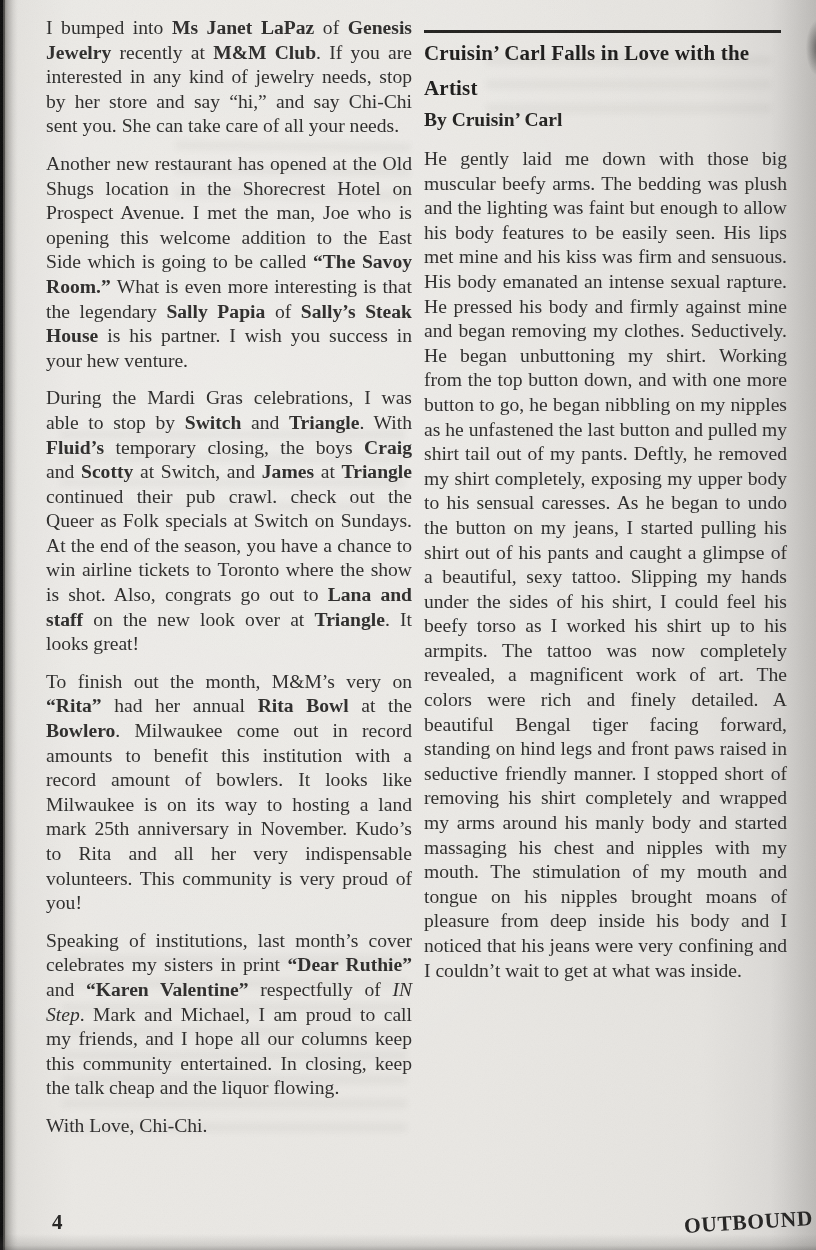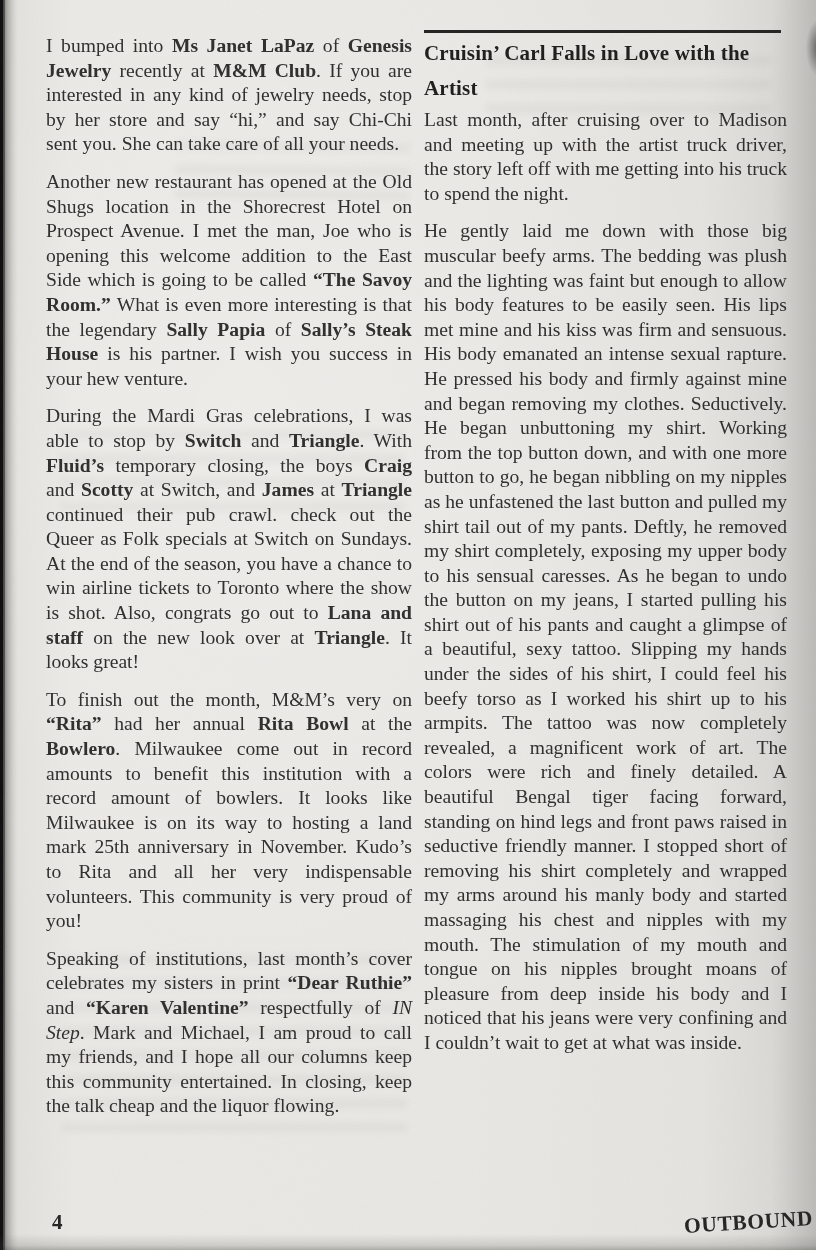--- a/index.html
+++ b/index.html
@@ -40,21 +40,21 @@
   .ghost {
     position:absolute; z-index:0; opacity:0.05; filter:blur(3px);
     background:repeating-linear-gradient(180deg,#57554f 0 9px, rgba(0,0,0,0) 9px 24px);
   }
   .g1 { left:175px; top:142px; width:235px; height:72px; transform:rotate(0.6deg); }
   .g2 { left:60px;  top:430px; width:345px; height:96px; }
   .g3 { left:486px; top:56px;  width:285px; height:64px; }
   .g4 { left:62px;  top:955px; width:345px; height:190px; }
 
   .col { position:absolute; z-index:2; }
-  .col-left  { left:46px;  top:34px; width:366px; }
+  .col-left  { left:46px;  top:16px; width:366px; }
   .col-right { left:424px; top:22px; width:363px; }
 
   p.para {
     margin:0 0 13px 0;
     font-size:19.6px; line-height:24.6px;
     text-align:justify;
     color:#2e2d2c;
   }
 
   .rule { border-top:3px solid #232220; width:357px; margin:8px 0 2px 0; }
@@ -88,27 +88,28 @@
   <div class="ghost g3"></div>
   <div class="ghost g4"></div>
   <div class="right-shade"></div>
 
   <div class="col col-left">
       <p class="para"><span>I bumped into </span><span style="font-weight: bold;">Ms Janet LaPaz</span><span> of </span><span style="font-weight: bold;">Genesis Jewelry</span><span> recently at </span><span style="font-weight: bold;">M&amp;M Club</span><span>. If you are interested in any kind of jewelry needs, stop by her store and say “hi,” and say Chi-Chi sent you. She can take care of all your needs.</span></p>
       <p class="para"><span>Another new restaurant has opened at the Old Shugs location in the Shorecrest Hotel on Prospect Avenue. I met the man, Joe who is opening this welcome addition to the East Side which is going to be called </span><span style="font-weight: bold;">“The Savoy Room.”</span><span> What is even more interesting is that the legendary </span><span style="font-weight: bold;">Sally Papia</span><span> of </span><span style="font-weight: bold;">Sally’s Steak House</span><span> is his partner. I wish you success in your hew venture.</span></p>
       <p class="para"><span>During the Mardi Gras celebrations, I was able to stop by </span><span style="font-weight: bold;">Switch</span><span> and </span><span style="font-weight: bold;">Triangle</span><span>. With </span><span style="font-weight: bold;">Fluid’s</span><span> temporary closing, the boys </span><span style="font-weight: bold;">Craig</span><span> and </span><span style="font-weight: bold;">Scotty</span><span> at Switch, and </span><span style="font-weight: bold;">James</span><span> at </span><span style="font-weight: bold;">Triangle</span><span> continued their pub crawl. check out the Queer as Folk specials at Switch on Sundays. At the end of the season, you have a chance to win airline tickets to Toronto where the show is shot. Also, congrats go out to </span><span style="font-weight: bold;">Lana and staff</span><span> on the new look over at </span><span style="font-weight: bold;">Triangle</span><span>. It looks great!</span></p>
       <p class="para"><span>To finish out the month, M&amp;M’s very on </span><span style="font-weight: bold;">“Rita”</span><span> had her annual </span><span style="font-weight: bold;">Rita Bowl</span><span> at the </span><span style="font-weight: bold;">Bowlero</span><span>. Milwaukee come out in record amounts to benefit this institution with a record amount of bowlers. It looks like Milwaukee is on its way to hosting a land mark 25th anniversary in November. Kudo’s to Rita and all her very indispensable volunteers. This community is very proud of you!</span></p>
       <p class="para"><span>Speaking of institutions, last month’s cover celebrates my sisters in print </span><span style="font-weight: bold;">“Dear Ruthie”</span><span> and </span><span style="font-weight: bold;">“Karen Valentine”</span><span> respectfully of </span><span style="font-style: italic;">IN Step</span><span>. Mark and Michael, I am proud to call my friends, and I hope all our columns keep this community entertained. In closing, keep the talk cheap and the liquor flowing.</span></p>
+      <p class="para"><span>With Love, Chi-Chi.</span></p>
     </div>
 
   <div class="col col-right">
     <div class="rule"></div>
     <h1 class="title">Cruisin’ Carl Falls in Love with the Artist</h1>
+    <div class="byline">By Cruisin’ Carl</div>
     <div class="article-body">
-        <p class="para"><span>Last month, after cruising over to Madison and meeting up with the artist truck driver, the story left off with me getting into his truck to spend the night.</span></p>
         <p class="para"><span>He gently laid me down with those big muscular beefy arms. The bedding was plush and the lighting was faint but enough to allow his body features to be easily seen. His lips met mine and his kiss was firm and sensuous. His body emanated an intense sexual rapture. He pressed his body and firmly against mine and began removing my clothes. Seductively. He began unbuttoning my shirt. Working from the top button down, and with one more button to go, he began nibbling on my nipples as he unfastened the last button and pulled my shirt tail out of my pants. Deftly, he removed my shirt completely, exposing my upper body to his sensual caresses. As he began to undo the button on my jeans, I started pulling his shirt out of his pants and caught a glimpse of a beautiful, sexy tattoo. Slipping my hands under the sides of his shirt, I could feel his beefy torso as I worked his shirt up to his armpits. The tattoo was now completely revealed, a magnificent work of art. The colors were rich and finely detailed. A beautiful Bengal tiger facing forward, standing on hind legs and front paws raised in seductive friendly manner. I stopped short of removing his shirt completely and wrapped my arms around his manly body and started massaging his chest and nipples with my mouth. The stimulation of my mouth and tongue on his nipples brought moans of pleasure from deep inside his body and I noticed that his jeans were very confining and I couldn’t wait to get at what was inside.</span></p>
       </div>
   </div>
 
   <div class="page-number">4</div>
   <div class="publication">OUTBOUND</div>
 
   <div class="scan-edge-left"></div>
   <div class="page-curl"></div>
   <div class="bottom-shade"></div>

